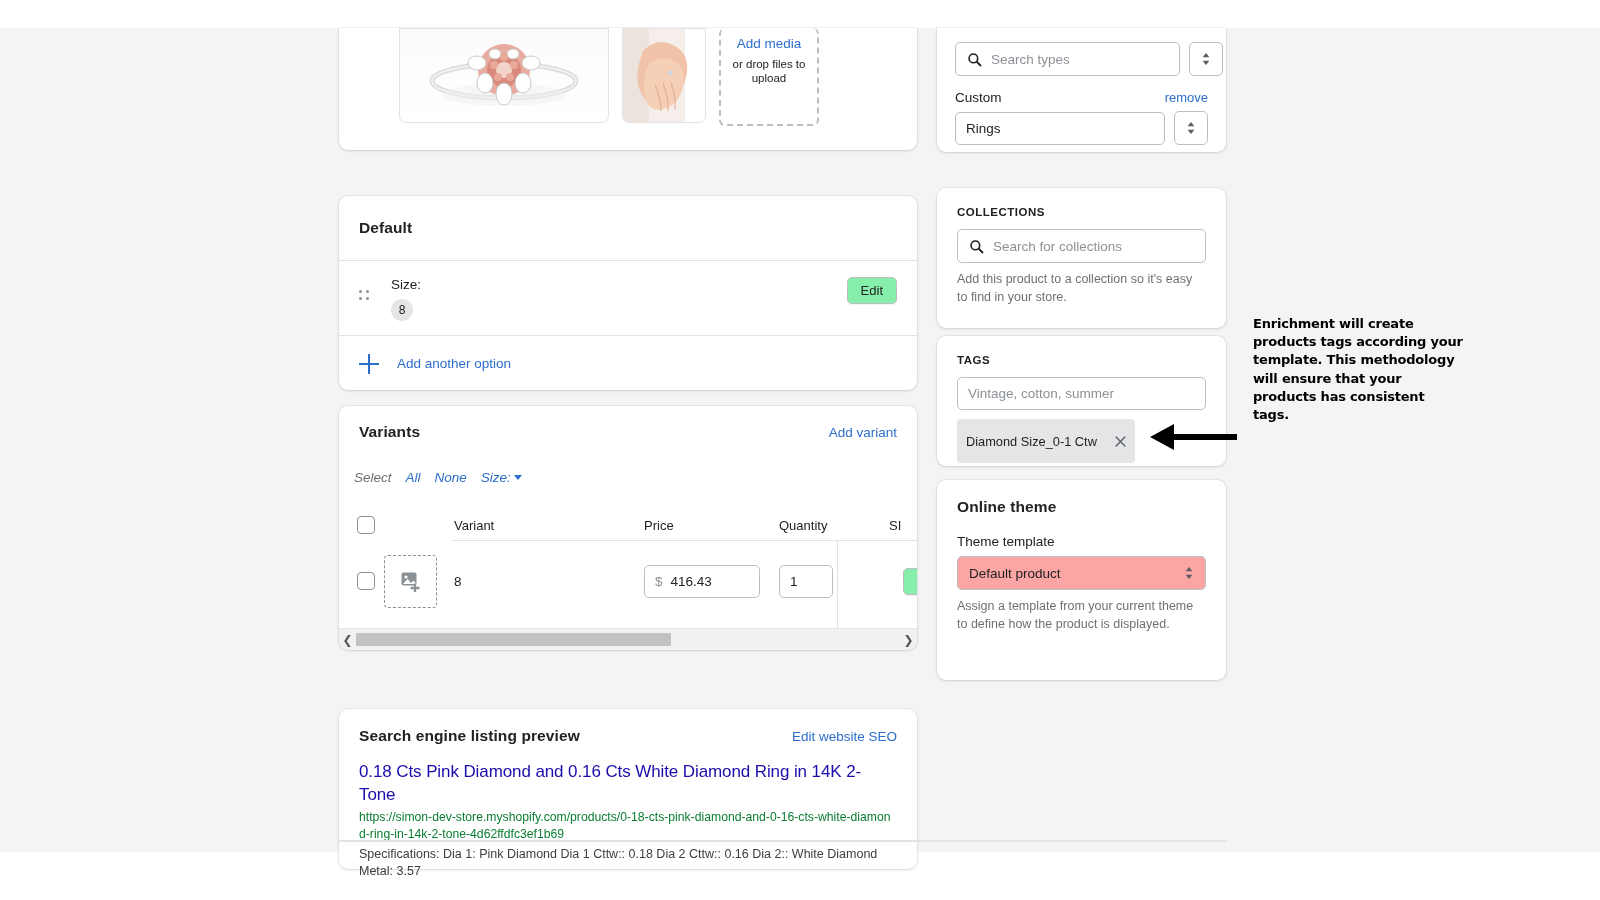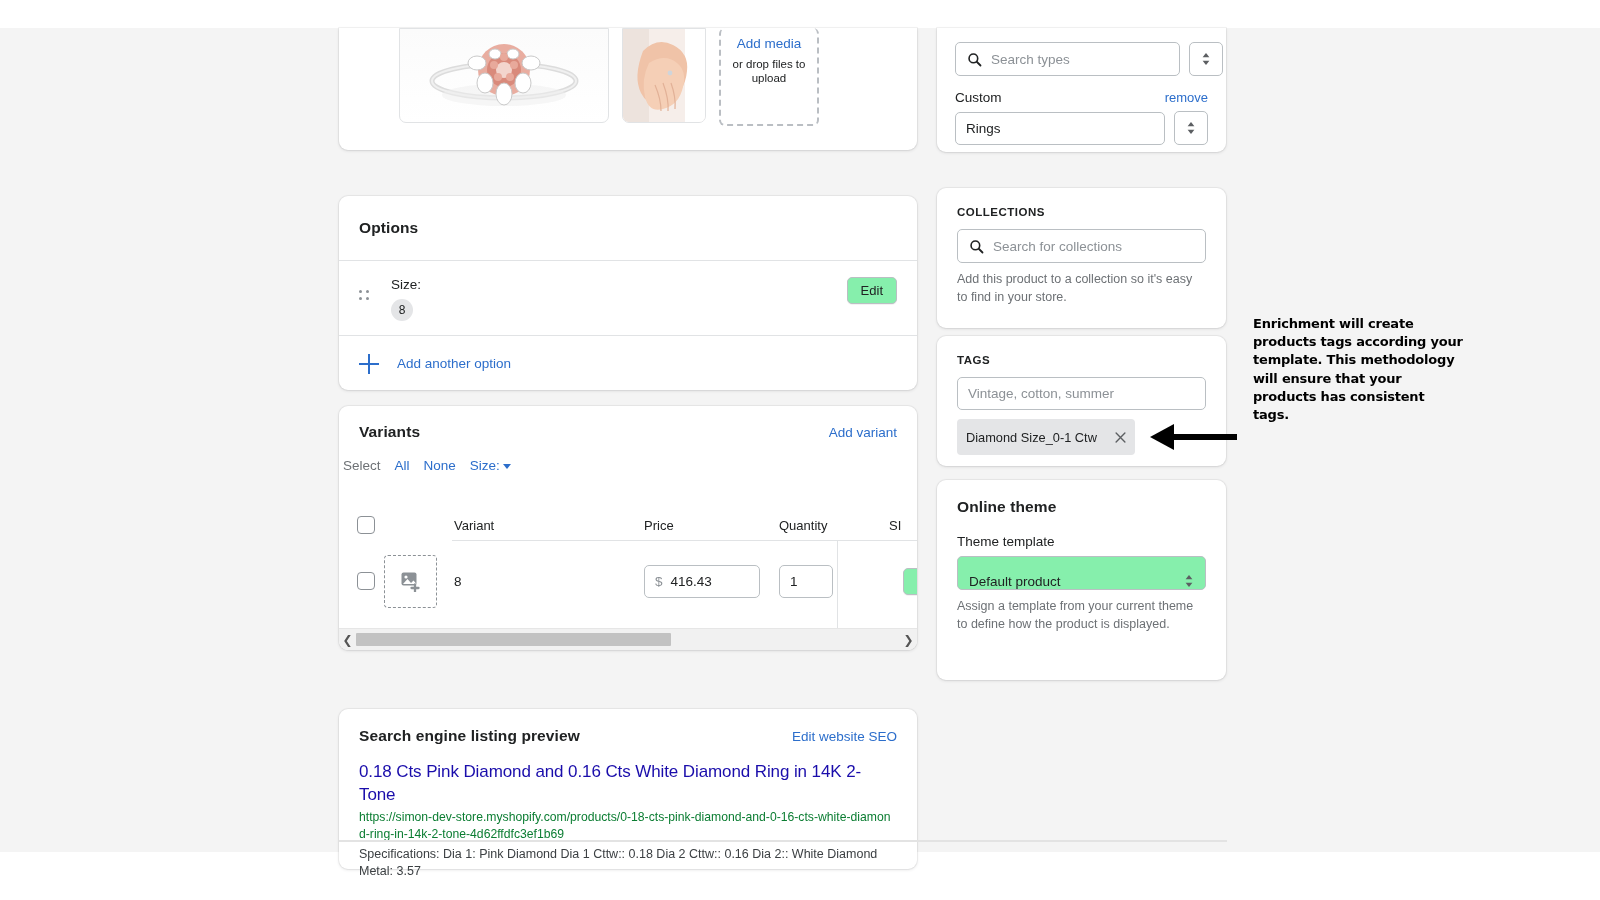--- a/index.html
+++ b/index.html
@@ -85,21 +85,21 @@
   }
   .plus:before, .plus:after {
     content: ""; position: absolute; background: #2c6ecb;
   }
   .plus:before { left: 0; top: 9px; width: 20px; height: 2px; }
   .plus:after { top: 0; left: 9px; height: 20px; width: 2px; }
 
   
   #variants-card { left: 339px; top: 378px; width: 578px; height: 244px; overflow: hidden; }
   .var-head { height: 52px; display: flex; align-items: center; justify-content: space-between; padding: 0 20px; }
-  .var-select-bar { display: flex; align-items: flex-start; gap: 14px; padding: 0 4px; height: 38px; }
+  .var-select-bar { display: flex; align-items: center; gap: 14px; padding: 0 15px; height: 38px; font-style: italic; }
   .var-select-bar .muted { font-size: 13.5px; color: #6d7175; }
   .caret-down { display: inline-block; width: 0; height: 0;
     border-left: 4px solid transparent; border-right: 4px solid transparent;
     border-top: 5px solid #2c6ecb; margin-left: 3px; vertical-align: middle; }
   .var-table { position: relative; margin-top: 14px; }
   .vt-header { display: flex; align-items: center; height: 30px; font-size: 13px; color: #202223; }
   .vt-row { display: flex; align-items: center; height: 82px; }
   .cb {
     width: 18px; height: 18px; border: 1.6px solid #8c9196; border-radius: 4px; background: #fff;
     cursor: pointer; flex: 0 0 18px;
@@ -158,27 +158,27 @@
   .searchbox input::placeholder { color: #8c9196; }
   .stepper {
     width: 34px; height: 34px; border: 1px solid #babfc3; border-radius: 5px;
     background: #fff; display: flex; align-items: center; justify-content: center;
     cursor: pointer; flex: 0 0 34px;
   }
   .field-label { font-size: 13.5px; color: #202223; }
   .sub-label { font-size: 11.5px; letter-spacing: .5px; font-weight: 600; color: #202223; }
   .helper { font-size: 12.5px; color: #6d7175; line-height: 1.45; margin-top: 7px; }
   .select-box {
-    border: 1px solid #babfc3; border-radius: 5px; background: #86efac;
-    height: 34px; display: flex; align-items: flex-end; padding: 0 11px;
+    border: 1px solid #babfc3; border-radius: 5px; background: #fca5a5;
+    height: 34px; display: flex; align-items: center; padding: 0 11px;
     font-size: 13.5px; color: #202223; cursor: pointer;
   }
   .tag-pill {
     display: inline-flex; align-items: center; gap: 18px;
-    background: #e4e5e7; border-radius: 4px; height: 36px; padding: 0 9px;
+    background: #e4e5e7; border-radius: 4px; height: 44px; padding: 0 9px;
     font-size: 12.8px; color: #202223; margin-top: 9px; cursor: pointer;
   }
 
   
   #annotation {
     position: absolute; left: 1253px; top: 287px; width: 210px;
     font-size: 13px; font-weight: bold; color: #000; line-height: 1.4;
     font-family: "DejaVu Sans", sans-serif; letter-spacing: -.2px;
   }
   #arrow { position: absolute; left: 1148px; top: 392px; }
@@ -243,21 +243,21 @@
       <div class="dropzone">
         <span class="dz-link">Add media</span>
         <span class="dz-hint">or drop files to upload</span>
       </div>
 
     </div>
   </div>
 
   <div class="card" id="options-card">
     <div class="opt-head">
-      <span class="card-title">Options</span>
+      <span class="card-title">Default</span>
     </div>
     <div class="divider"></div>
 
     <div class="opt-row">
       <span class="drag-dots">
         <i></i>
             <i></i>
             <i></i>
             <i></i>
       </span>

